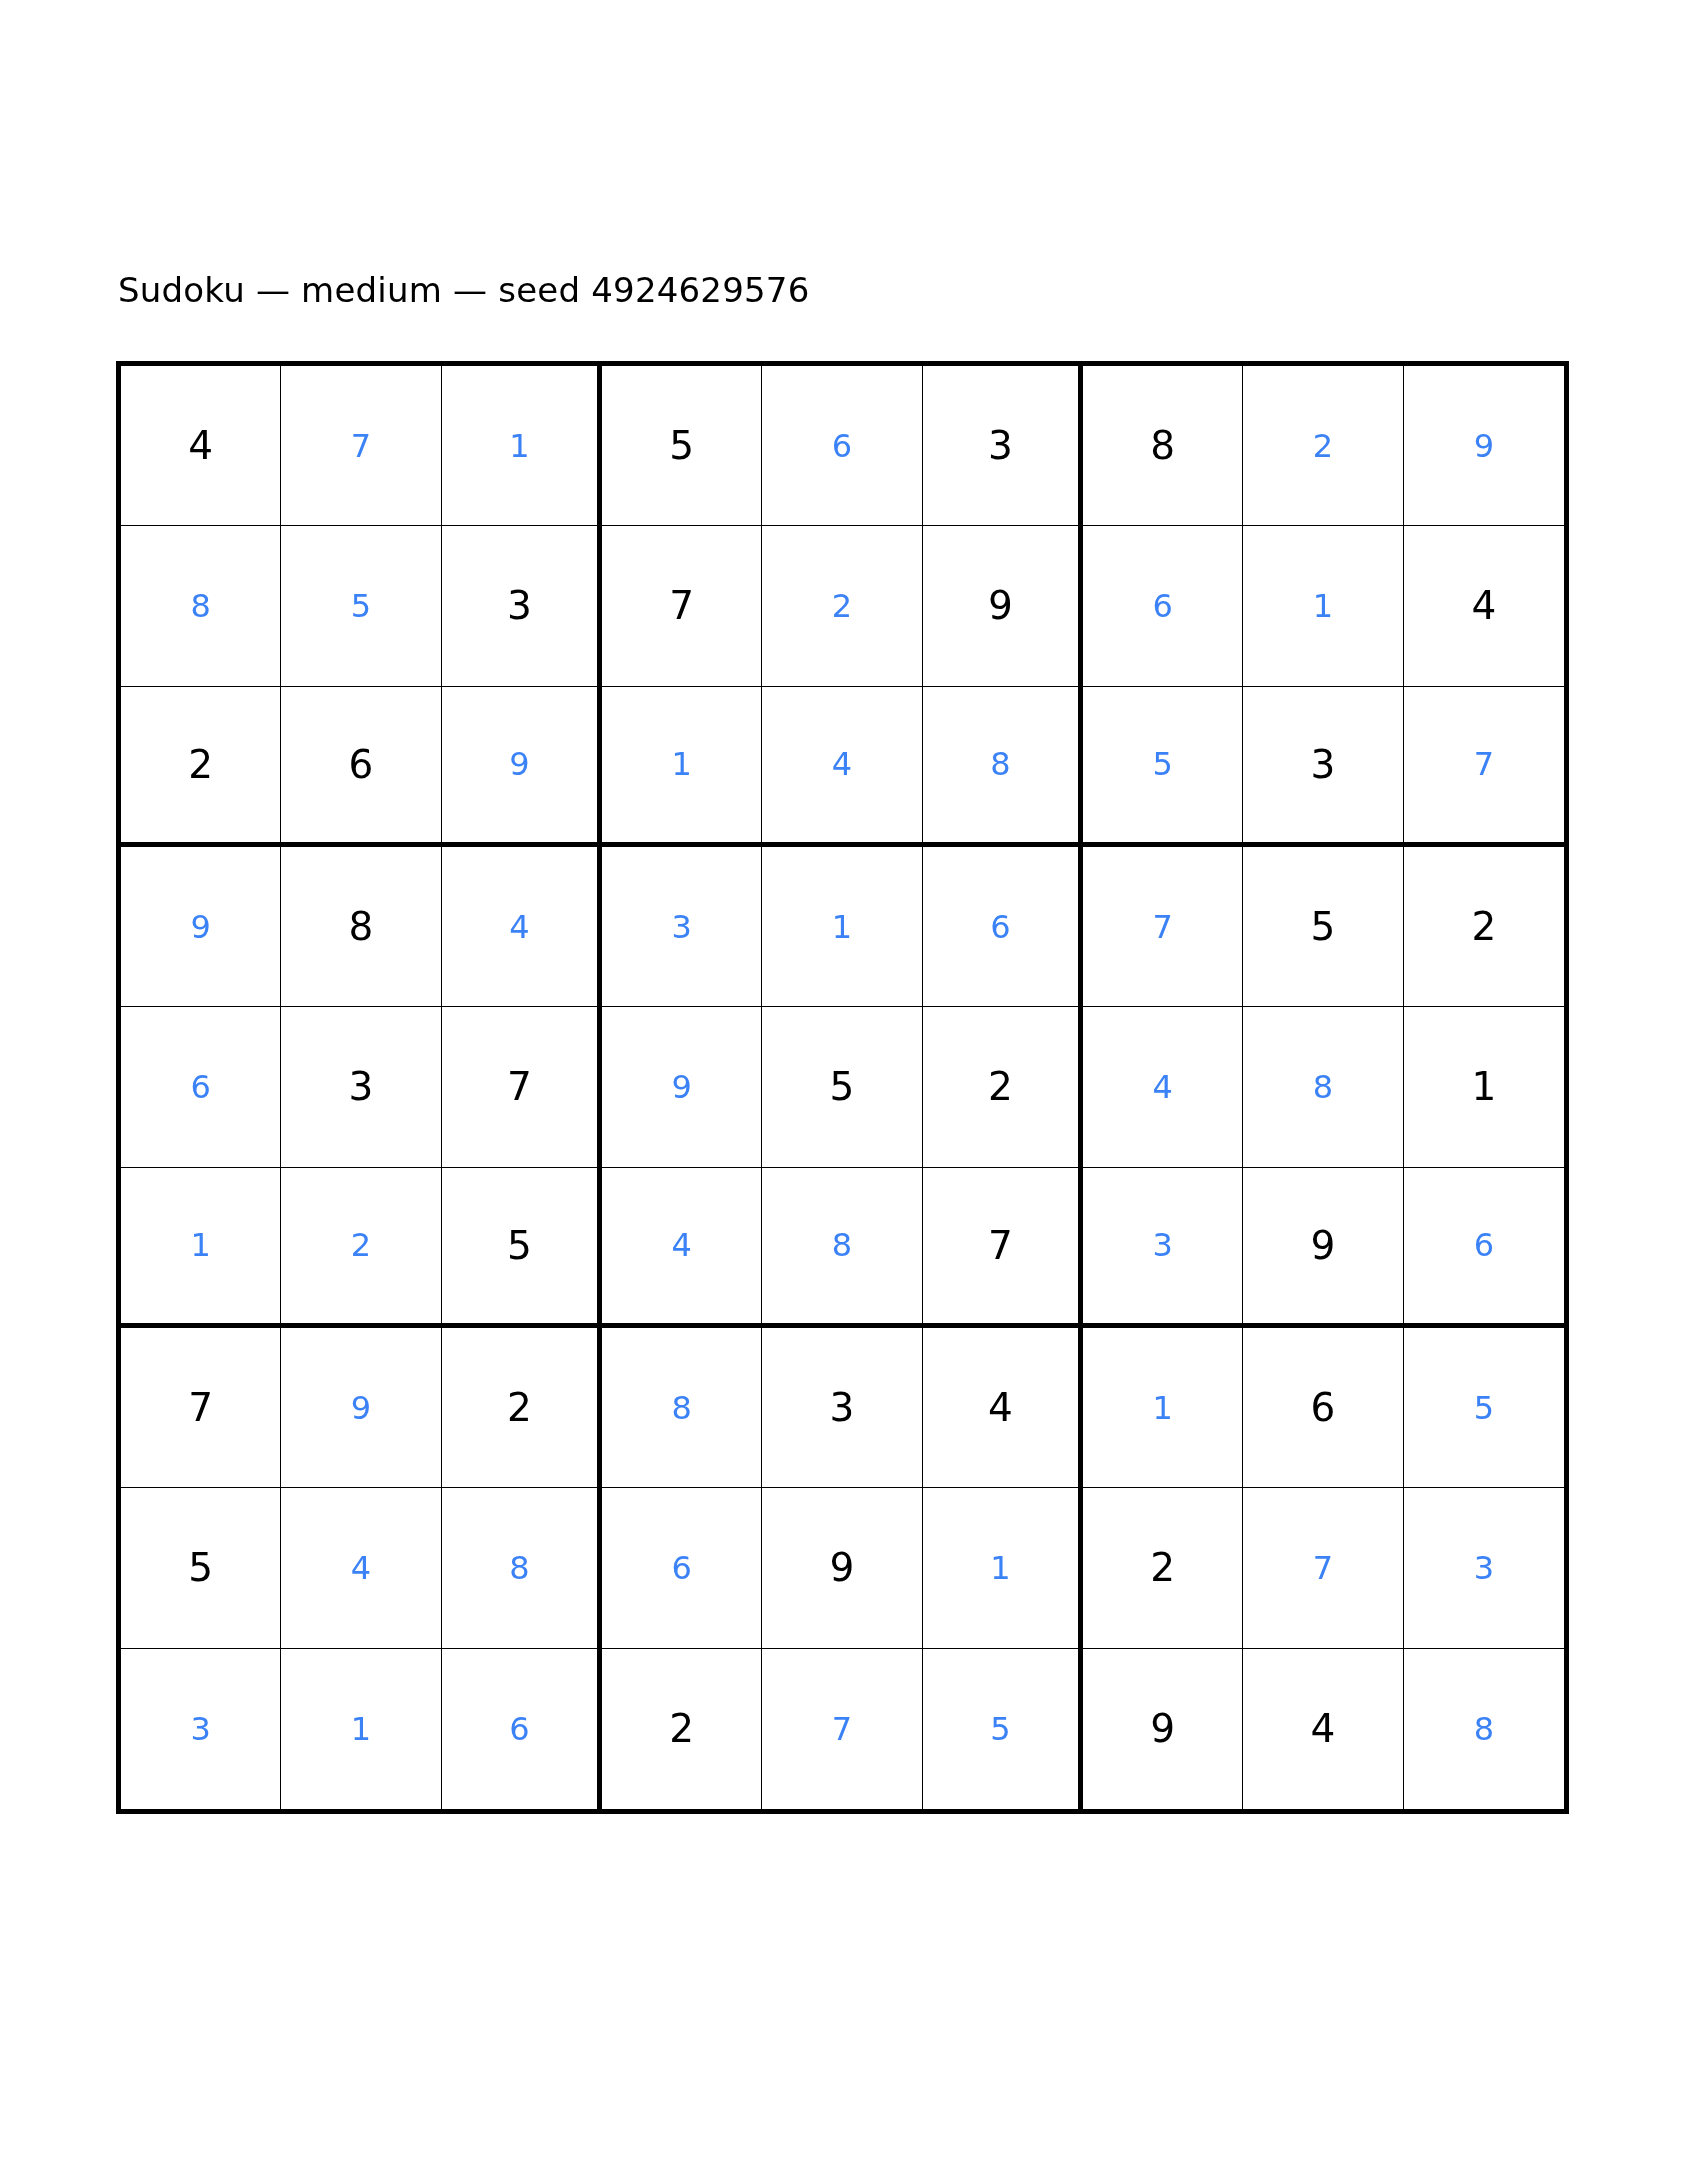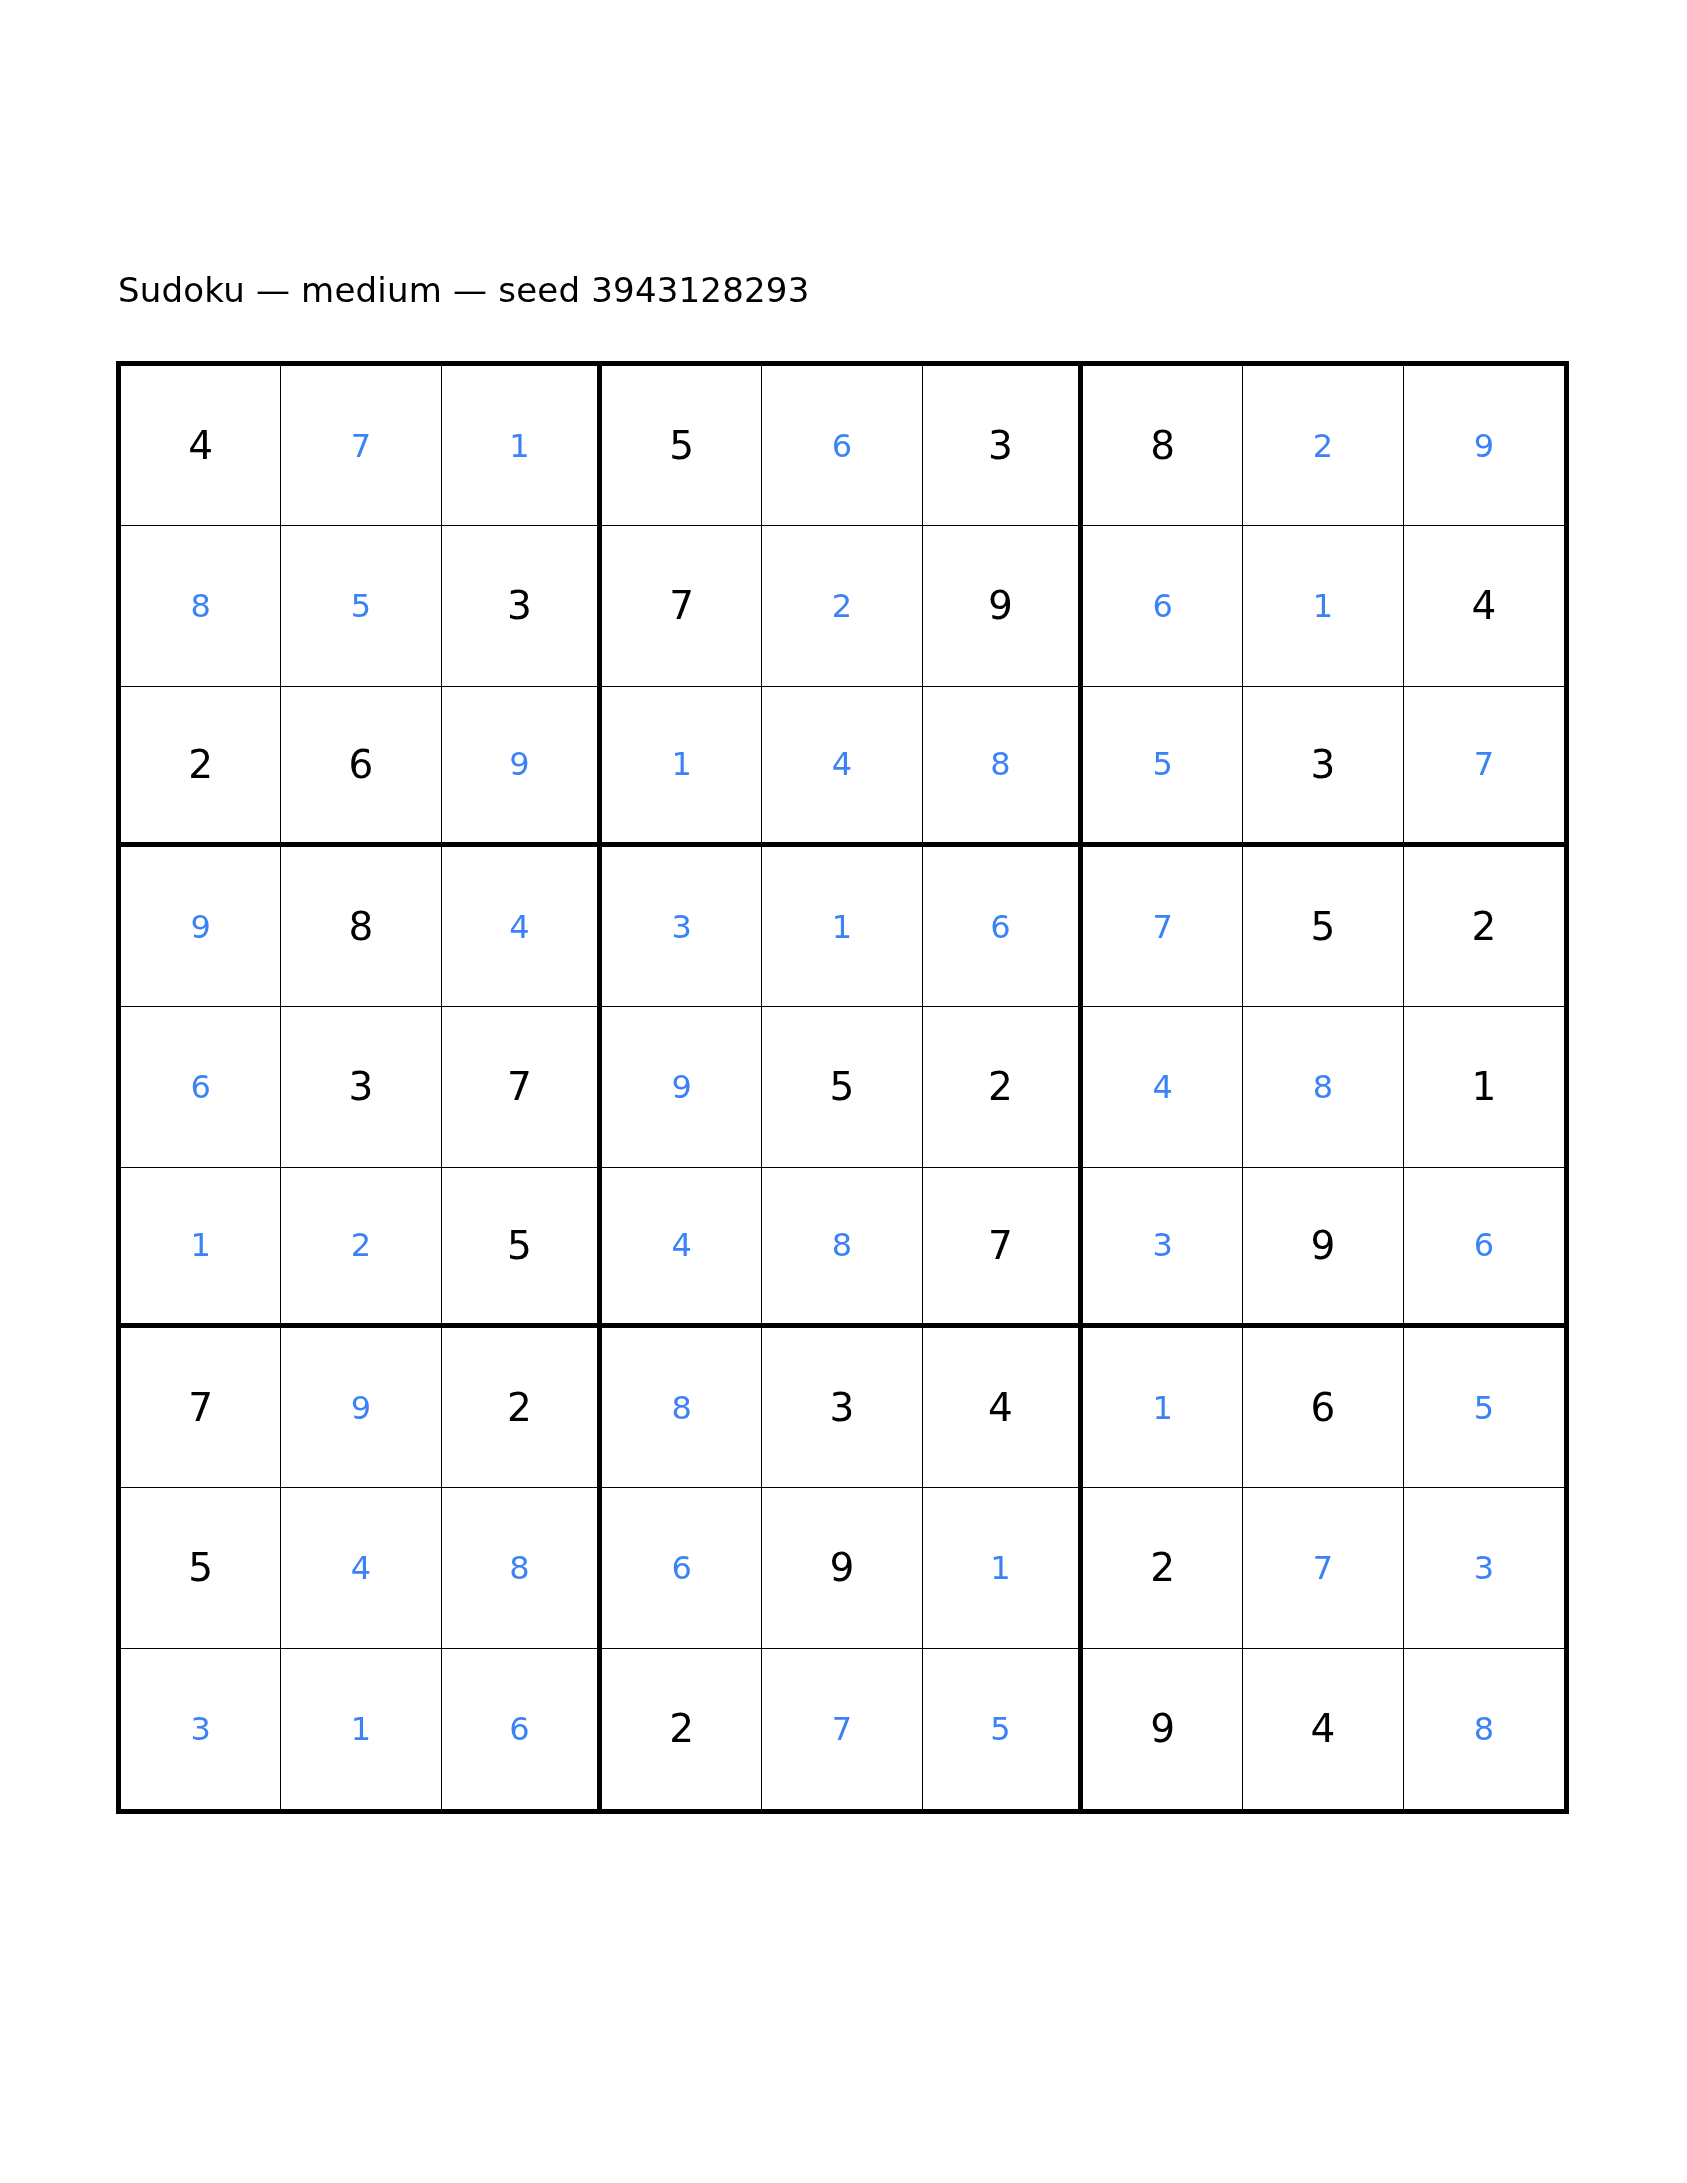--- a/index.html
+++ b/index.html
@@ -64,21 +64,21 @@
     font-size: 39px;
   }
   .solved {
     color: #3b82f6;
     font-size: 32px;
   }
 </style>
 </head>
 <body>
 
-<div id="board-title">Sudoku — medium — seed 3943128293</div>
+<div id="board-title">Sudoku — medium — seed 4924629576</div>
 
 <div id="sudoku-grid">
     <div class="cell given">4</div>
     <div class="cell solved">7</div>
     <div class="cell solved box-right">1</div>
     <div class="cell given">5</div>
     <div class="cell solved">6</div>
     <div class="cell given box-right">3</div>
     <div class="cell given">8</div>
     <div class="cell solved">2</div>

